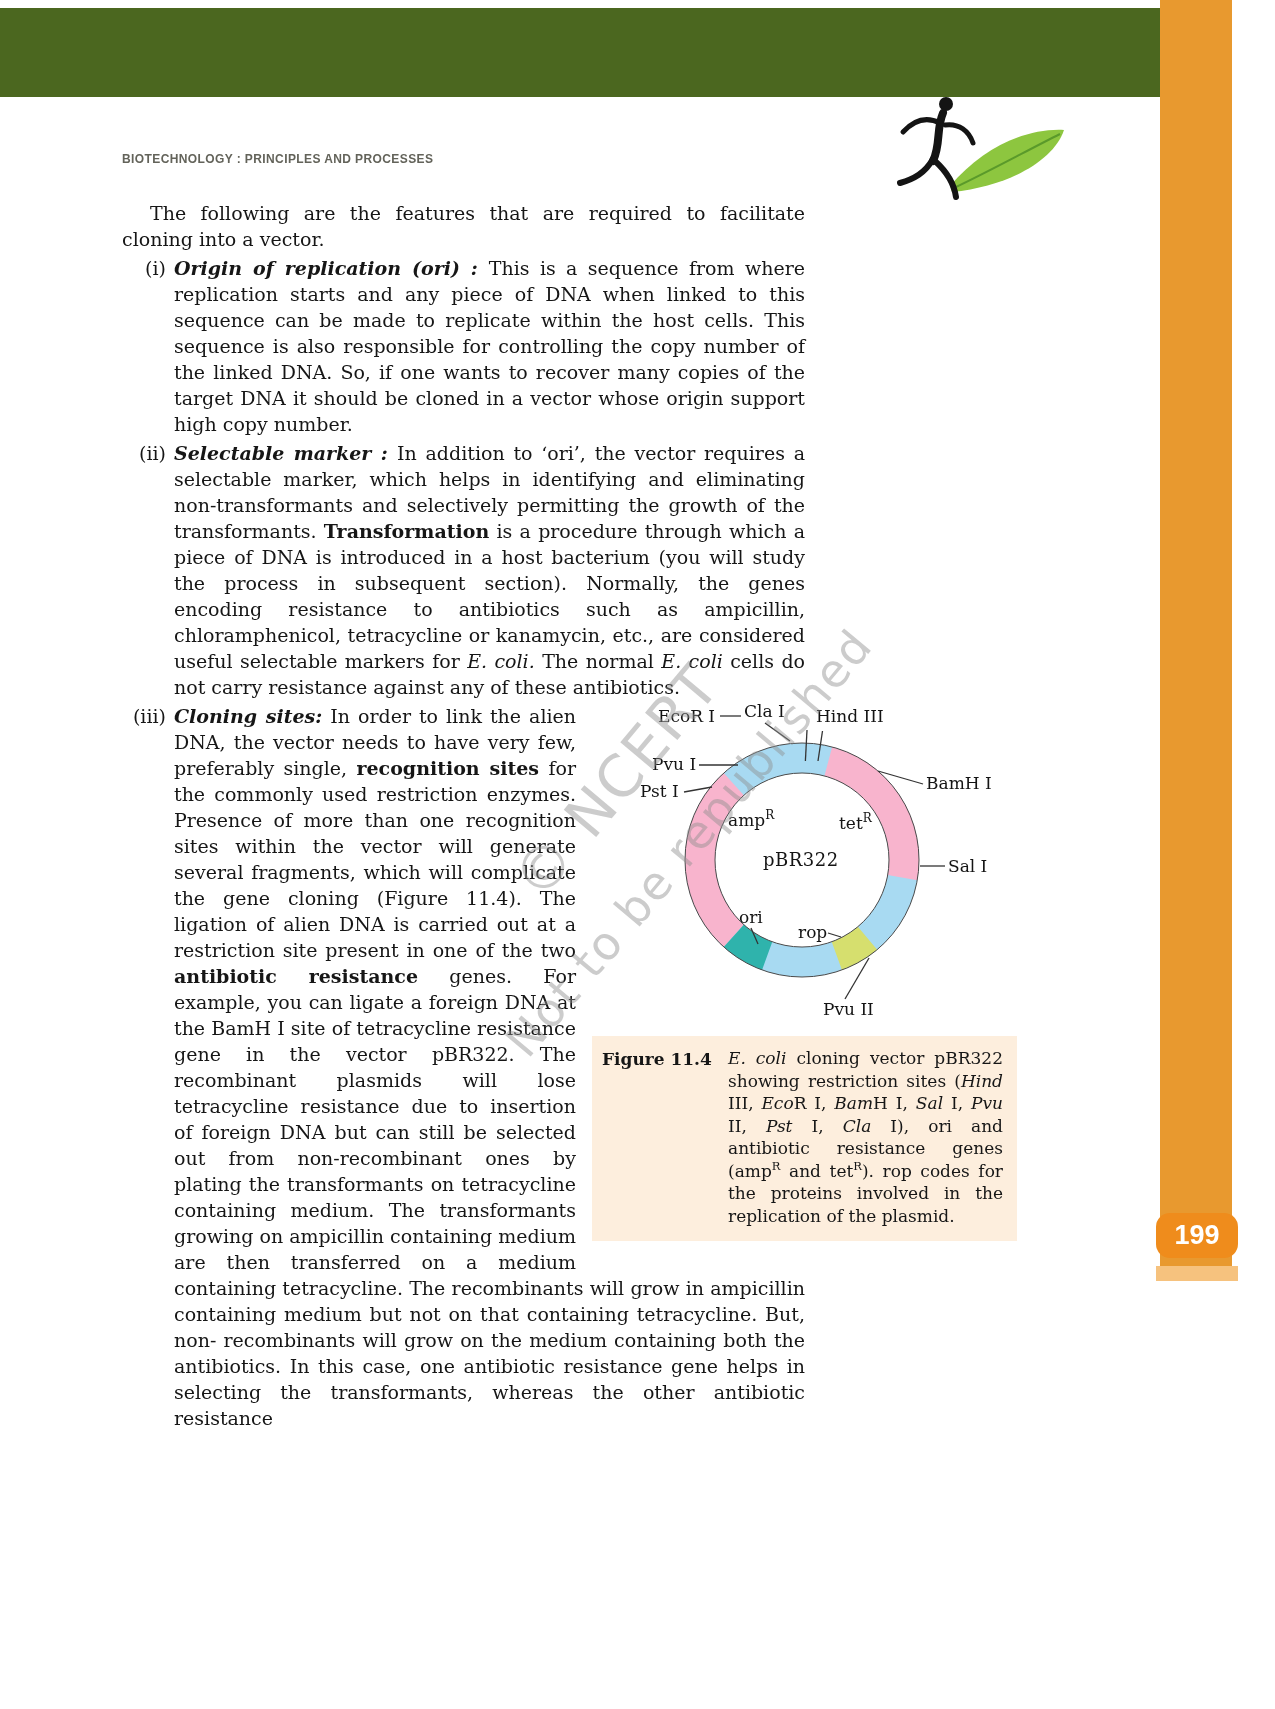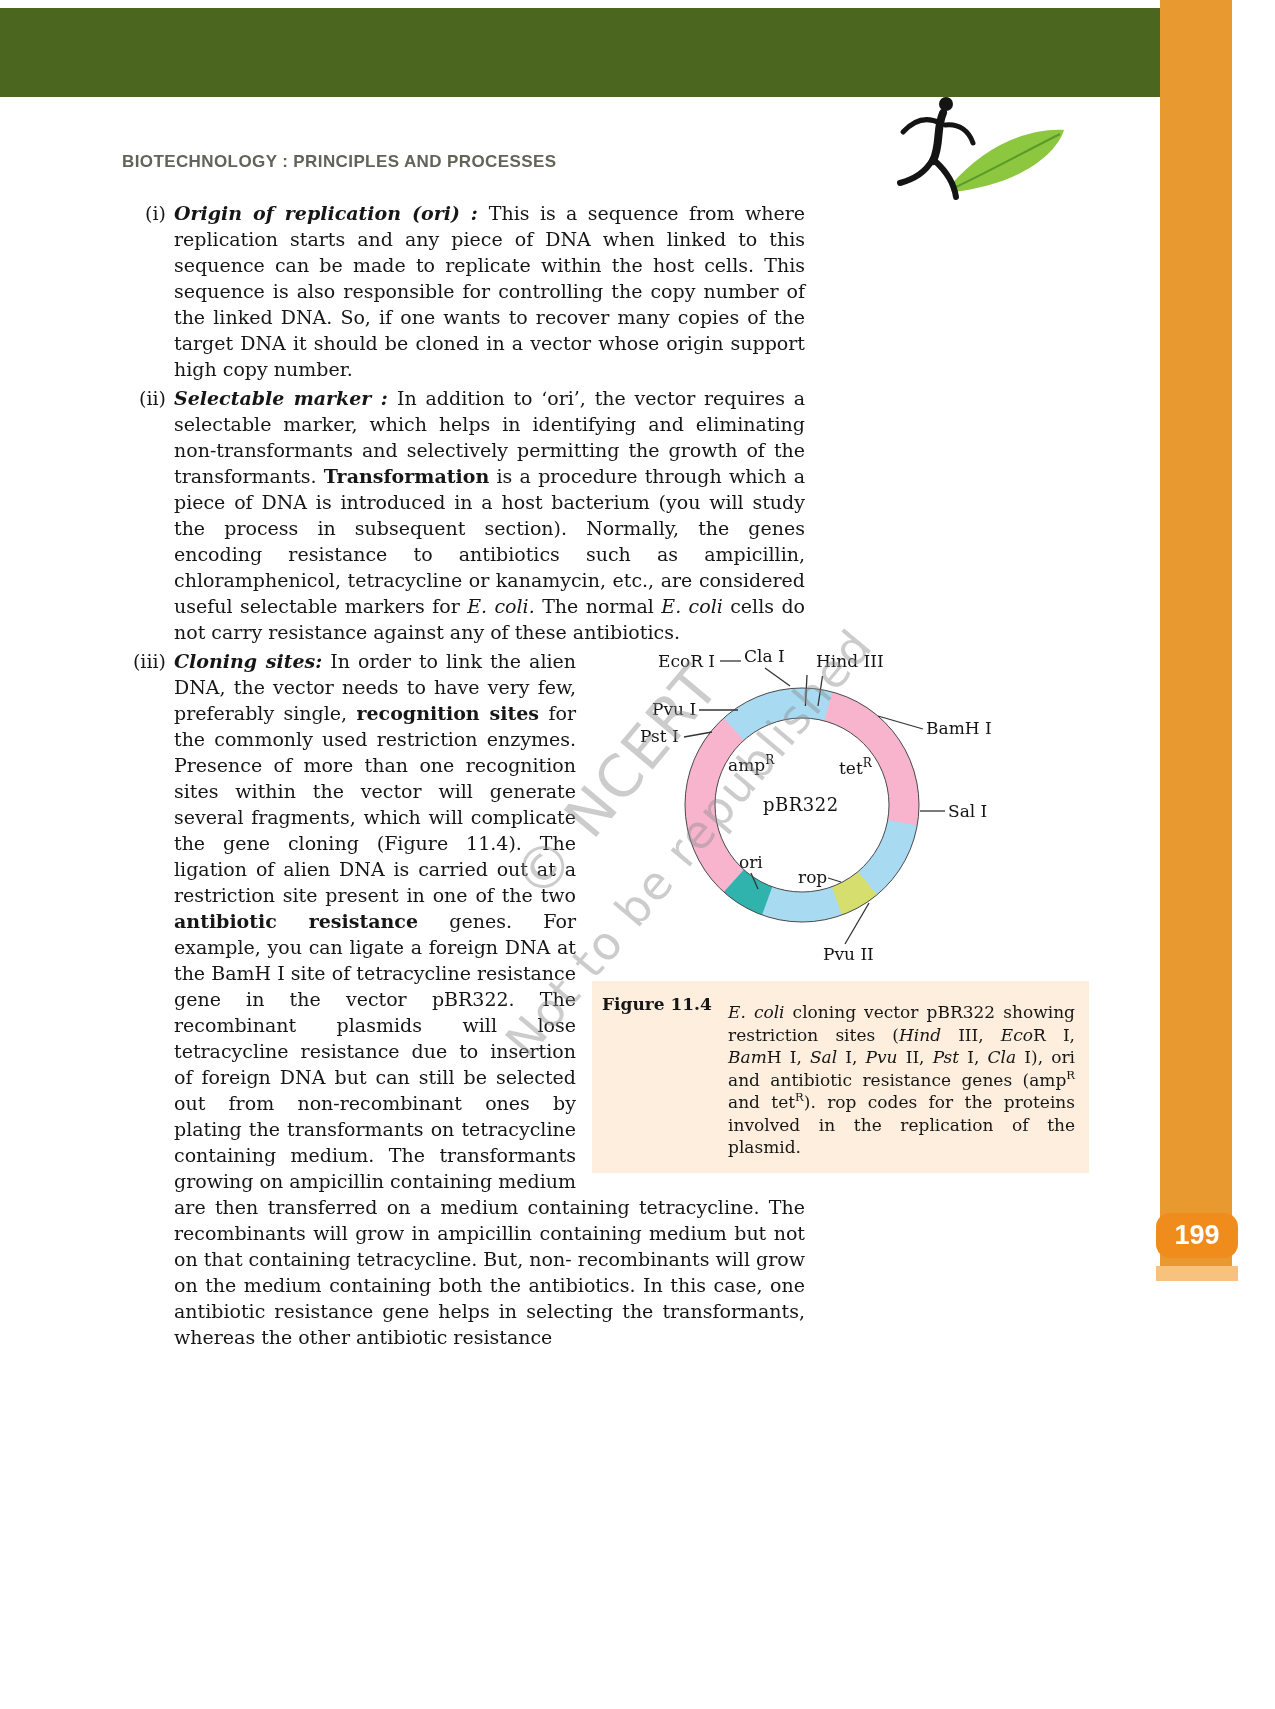--- a/index.html
+++ b/index.html
@@ -15,21 +15,21 @@
   .side-stripe { position:absolute; left:1160px; top:0; width:72px; height:1266px; }
   .stripe-footer { position:absolute; left:1156px; top:1266px; width:82px; height:15px; }
   .page-num-box {
     position:absolute; left:1156px; top:1213px; width:82px; height:45px;
     display:flex; align-items:center; justify-content:center;
     color:#ffffff; font-family:"Liberation Sans",sans-serif; font-weight:bold; font-size:27px;
   }
   
   .running-head {
     position:absolute; left:122px; top:152px;
-    font-family:"Liberation Sans",sans-serif; font-weight:bold; font-size:17px;
+    font-family:"Liberation Sans",sans-serif; font-weight:bold; font-size:12px;
     letter-spacing:0.4px; color:#63635a;
   }
   
   .brand { position:absolute; left:888px; top:86px; width:195px; height:128px; }
   
   .content {
     position:absolute; left:122px; top:200px; width:683px;
     font-size:19px; line-height:26px; text-align:justify;
   }
   .intro { text-indent:28px; margin:0 0 3px 0; }
@@ -38,22 +38,22 @@
   .b { font-weight:bold;margin-top:36px; }
   .i { font-style:italic; }
   .sup { vertical-align:super; font-size:0.68em; line-height:0; }
   
   .figure-float {
     float:right; width:425px;
     margin:-18px -212px 18px 16px;
   }
   .plasmid-svg { display:block; width:425px; height:345px; }
   .fig-caption-box {
-    position:relative; width:497px; box-sizing:border-box;
-    padding:20px 14px 14px 136px; margin-top:6px;
+    position:relative; width:425px; box-sizing:border-box;
+    padding:11px 14px 14px 136px; margin-top:6px;
     font-size:17px; line-height:22.5px; text-align:justify;
   }
   .fig-label { position:absolute; left:10px; top:12px; font-weight:bold; white-space:nowrap; }
   
   .watermark {
     position:absolute; left:340px; top:610px; width:620px; height:400px;
     display:flex; flex-direction:column; align-items:center; justify-content:center;
     transform:rotate(-50deg);
     font-family:"DejaVu Sans","Liberation Sans",sans-serif;
     opacity:0.45; pointer-events:none; z-index:6; letter-spacing:2px;
@@ -93,20 +93,21 @@
         <path d="M 45 73 C 37 87, 26 93, 12 97" stroke-width="6"></path>
         <path d="M 47 75 C 58 85, 66 97, 68 111" stroke-width="6"></path>
       </g>
     </svg>
   </div>
 
   <div class="running-head">BIOTECHNOLOGY : PRINCIPLES AND PROCESSES</div>
 
   <div class="content">
 
+    <p class="intro"><span>The following are the features that are required to facilitate cloning into a vector.</span></p>
 
     <div class="item">
       <span class="marker">(i)</span>
       <span><span class="b i">Origin of replication (ori) : </span><span>This is a sequence from where replication starts and any piece of DNA when linked to this sequence can be made to replicate within the host cells. This sequence is also responsible for controlling the copy number of the linked DNA. So, if one wants to recover many copies of the target DNA it should be cloned in a vector whose origin support high copy number.</span></span>
     </div>
 
     <div class="item">
       <span class="marker">(ii)</span>
       <span><span class="b i">Selectable marker : </span><span>In addition to ‘ori’, the vector requires a selectable marker, which helps in identifying and eliminating non-transformants and selectively permitting the growth of the transformants. </span><span class="b">Transformation</span><span> is a procedure through which a piece of DNA is introduced in a host bacterium (you will study the process in subsequent section). Normally, the genes encoding resistance to antibiotics such as ampicillin, chloramphenicol, tetracycline or kanamycin, etc., are considered useful selectable markers for </span><span class="i">E. coli.</span><span> The normal </span><span class="i">E. coli</span><span> cells do not carry resistance against any of these antibiotics.</span></span>
     </div>

